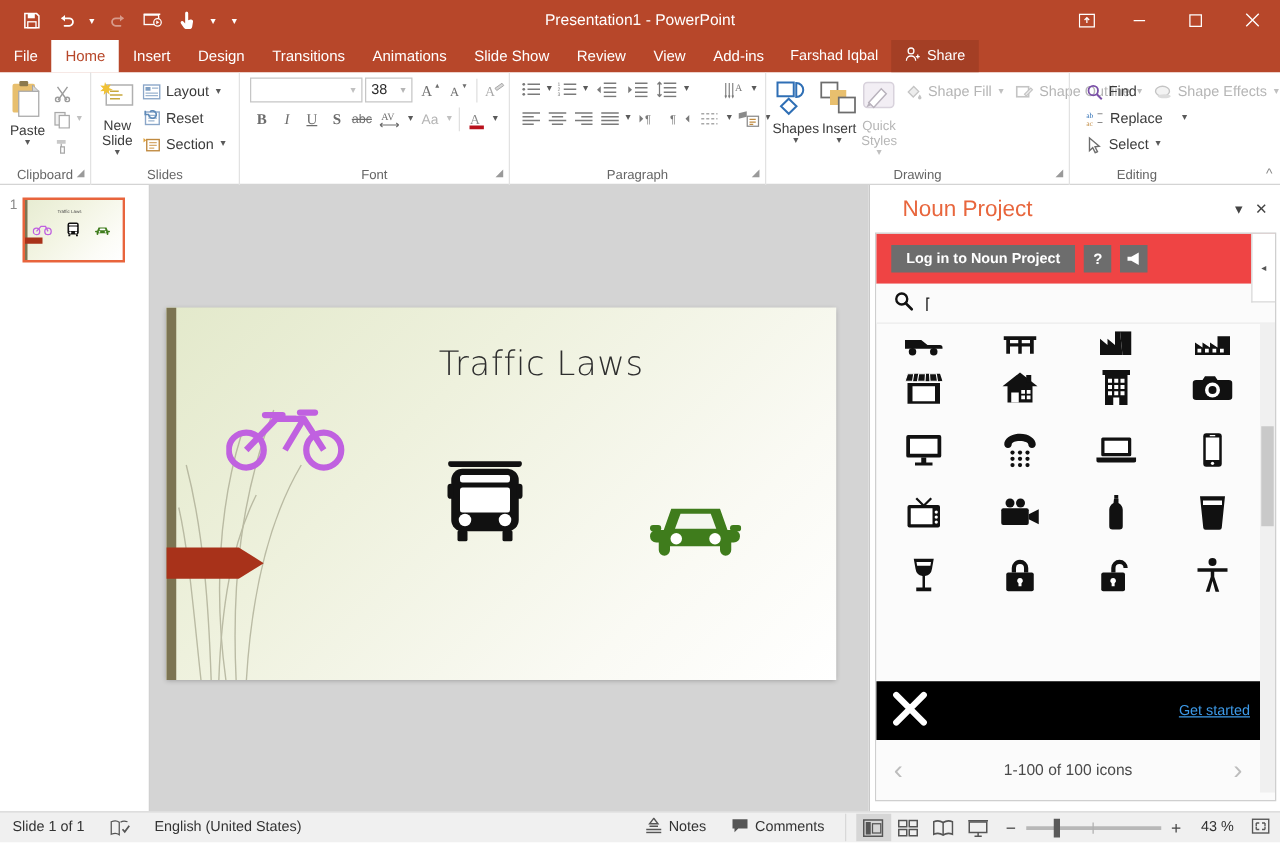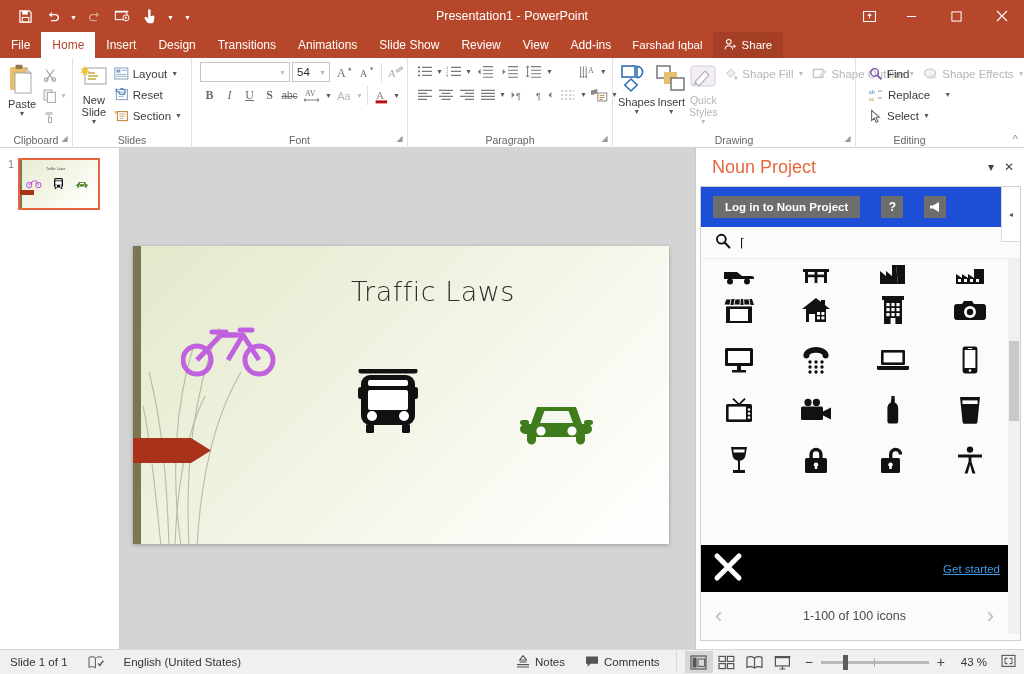--- a/index.html
+++ b/index.html
@@ -150,31 +150,31 @@
   .slide-arrow {
     position: absolute; left: 0px; top: 188px; width: 78px; height: 33px;
   }
 
   
   .nppanel {
     position: absolute; left: 695px; top: 148px; width: 329px; height: 501px;
     background: #ffffff; border-left: 1px solid #c8c8c8;
   }
   .np-head {
-    height: 38px; display: flex; align-items: center; padding: 0 6px 0 16px;
+    height: 38px; display: flex; align-items: center; padding: 0 6px 0 26px;
   }
   .np-title { color: #e8663d; font-size: 18px; font-weight: 400; flex: 1; }
   .np-head-btn { width: 18px; height: 18px; display: flex; align-items: center; justify-content: center; color: #444; }
   .np-frame {
     position: absolute; left: 4px; top: 38px; width: 321px; height: 455px;
     border: 1px solid #cfcfcf; background: #fbfbfb; overflow: hidden;
   }
   .np-toolbar {
-    height: 40px; display: flex; align-items: center; gap: 21px; padding-left: 12px;
-    background: #1d4ed8;
+    height: 40px; display: flex; align-items: center; gap: 7px; padding-left: 12px;
+    background: #ef4444;
   }
   .np-login {
     height: 22px; padding: 0 12px; background: #6d6d6d; color: #fff;
     font-size: 11.5px; font-weight: bold; display: flex; align-items: center;
   }
   .np-circ-btn {
     width: 22px; height: 22px; background: #6d6d6d; color: #fff;
     display: flex; align-items: center; justify-content: center; font-size: 12px; font-weight: bold;
   }
   .np-collapse {
@@ -429,21 +429,21 @@
     </div>
 
     <div class="rgroup" style="width:216px;">
       <div class="rgroup-body" style="flex-direction:column;padding-left:8px;">
         <div style="display:flex;align-items:center;">
           <div class="font-name-box">
             <span style="flex:1;font-size:11.5px;padding-left:4px;"></span>
             <span class="caret dim">▼</span>
           </div>
           <div class="font-size-box">
-            <span>54</span>
+            <span>38</span>
             <span class="size-caret">▼</span>
           </div>
           <div class="fmt-btn" style="width:22px;margin-left:4px;">
             <svg width="16" height="15" viewBox="0 0 16 15">
                 <text x="0" y="12" font-size="12" font-family="Liberation Serif, serif" fill="#6d6d6d">A</text>
                 <path d="M11.2 5.2 12.8 2l1.6 3.2z" fill="#6d6d6d"></path>
               </svg>
           </div>
           <div class="fmt-btn" style="width:22px;">
             <svg width="16" height="15" viewBox="0 0 16 15">

